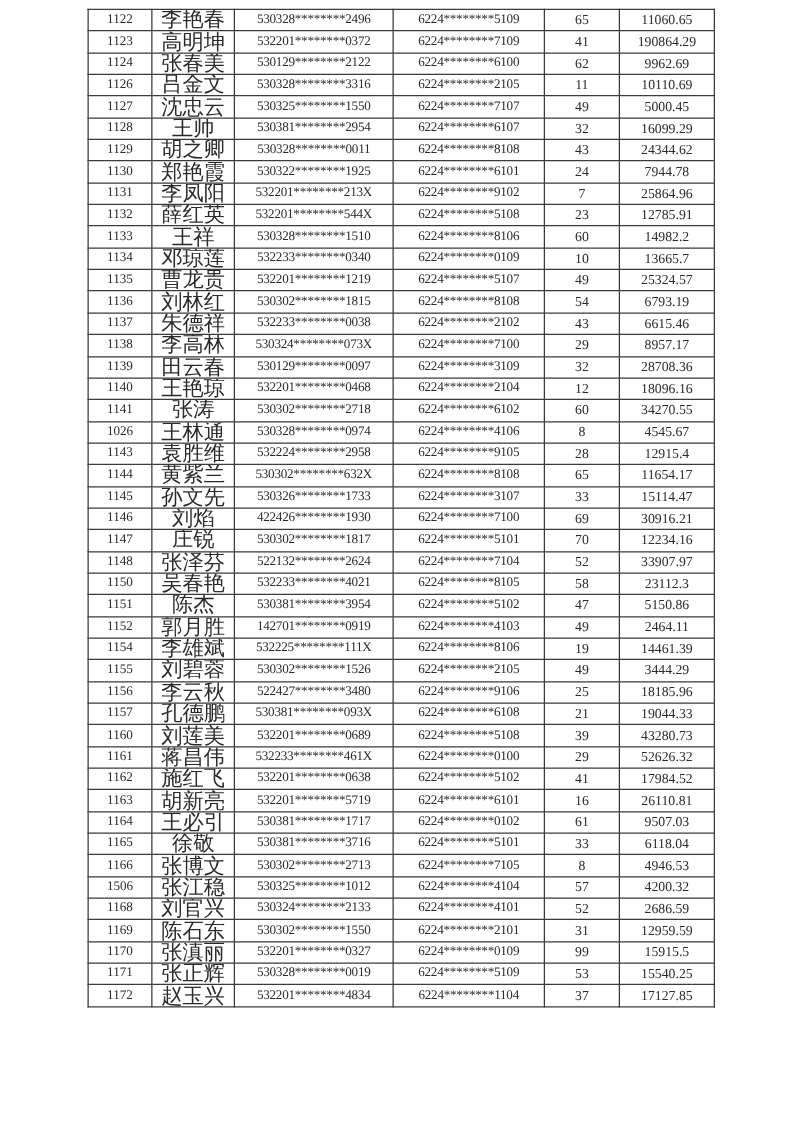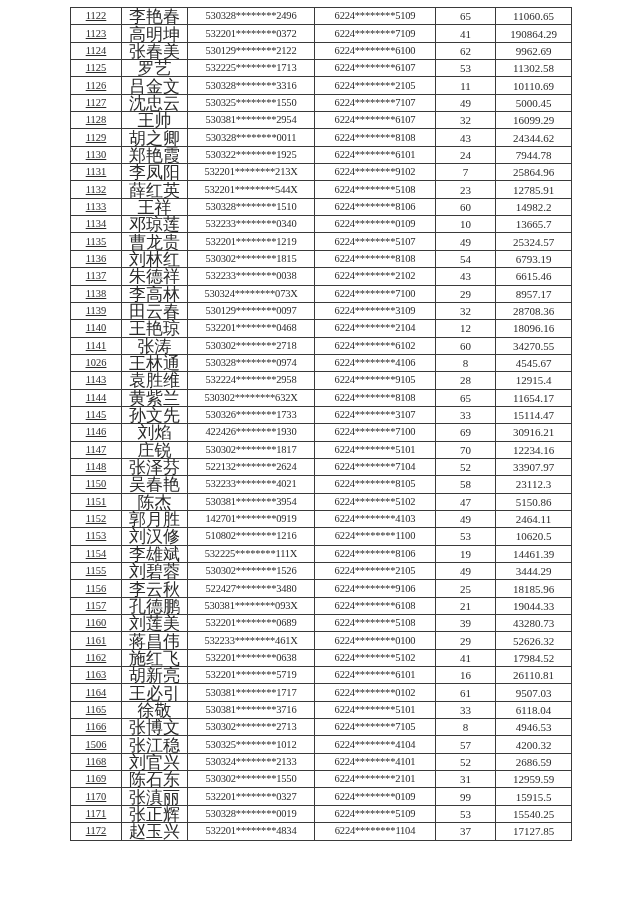--- a/index.html
+++ b/index.html
@@ -16,21 +16,21 @@
   #tbl td {
     border: 1px solid #3a3a3a;
     height: 16.35px;
     padding: 0;
     text-align: center;
     vertical-align: middle;
     white-space: nowrap;
     overflow: hidden;
     line-height: 16px;
   }
-  #tbl td.num { font-size: 10.5px; font-family: "Liberation Serif", "DejaVu Serif", serif; text-decoration: underline; }
+  #tbl td.num { font-size: 10.5px; font-family: "Liberation Serif", "DejaVu Serif", serif; }
   #tbl td.name { font-size: 17px; }
   #tbl td.mask { font-size: 10.5px; font-family: "Liberation Serif", "DejaVu Serif", serif; letter-spacing: -0.2px; }
   #tbl td.age, #tbl td.amt { font-size: 11px; font-family: "Liberation Serif", "DejaVu Serif", serif; }
   col.c1 { width: 51px; }
   col.c2 { width: 66px; }
   col.c3 { width: 127px; }
   col.c4 { width: 121px; }
   col.c5 { width: 60px; }
   col.c6 { width: 76px; }
 </style>
@@ -65,28 +65,20 @@
       </tr>
       <tr>
         <td class="num">1124</td>
         <td class="name">张春美</td>
         <td class="mask">530129********2122</td>
         <td class="mask">6224********6100</td>
         <td class="age">62</td>
         <td class="amt">9962.69</td>
       </tr>
       <tr>
-        <td class="num">1125</td>
-        <td class="name">罗艺</td>
-        <td class="mask">532225********1713</td>
-        <td class="mask">6224********6107</td>
-        <td class="age">53</td>
-        <td class="amt">11302.58</td>
-      </tr>
-      <tr>
         <td class="num">1126</td>
         <td class="name">吕金文</td>
         <td class="mask">530328********3316</td>
         <td class="mask">6224********2105</td>
         <td class="age">11</td>
         <td class="amt">10110.69</td>
       </tr>
       <tr>
         <td class="num">1127</td>
         <td class="name">沈忠云</td>
@@ -281,28 +273,20 @@
       </tr>
       <tr>
         <td class="num">1152</td>
         <td class="name">郭月胜</td>
         <td class="mask">142701********0919</td>
         <td class="mask">6224********4103</td>
         <td class="age">49</td>
         <td class="amt">2464.11</td>
       </tr>
       <tr>
-        <td class="num">1153</td>
-        <td class="name">刘汉修</td>
-        <td class="mask">510802********1216</td>
-        <td class="mask">6224********1100</td>
-        <td class="age">53</td>
-        <td class="amt">10620.5</td>
-      </tr>
-      <tr>
         <td class="num">1154</td>
         <td class="name">李雄斌</td>
         <td class="mask">532225********111X</td>
         <td class="mask">6224********8106</td>
         <td class="age">19</td>
         <td class="amt">14461.39</td>
       </tr>
       <tr>
         <td class="num">1155</td>
         <td class="name">刘碧蓉</td>

